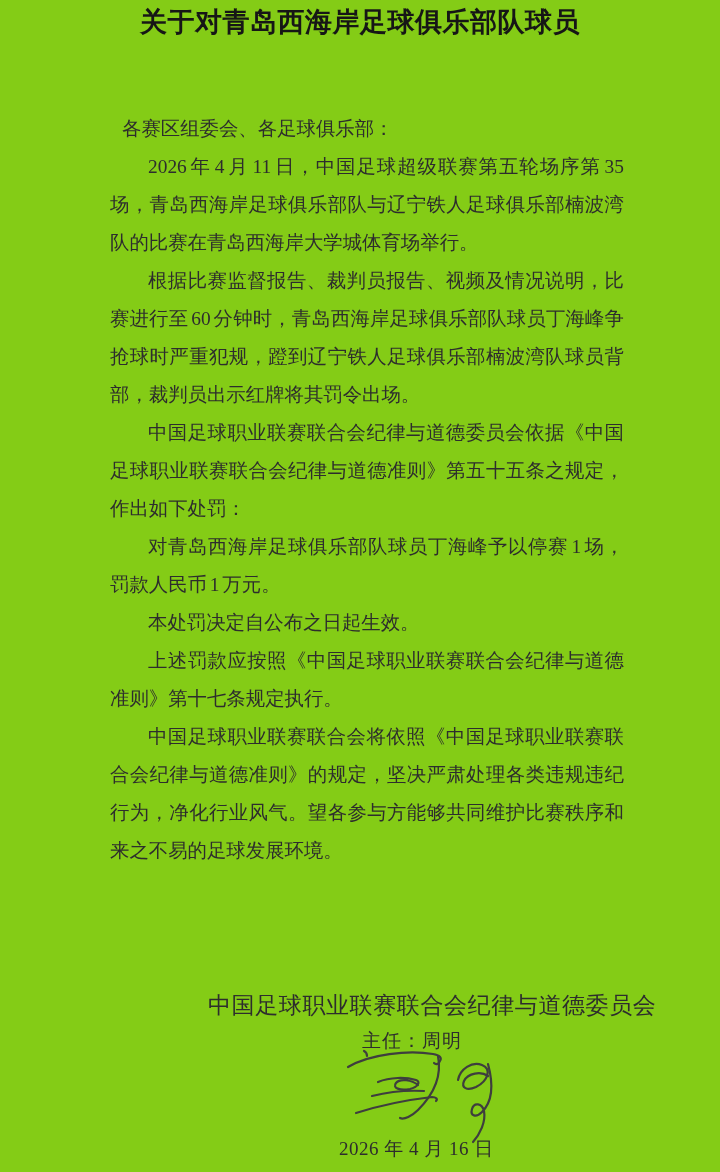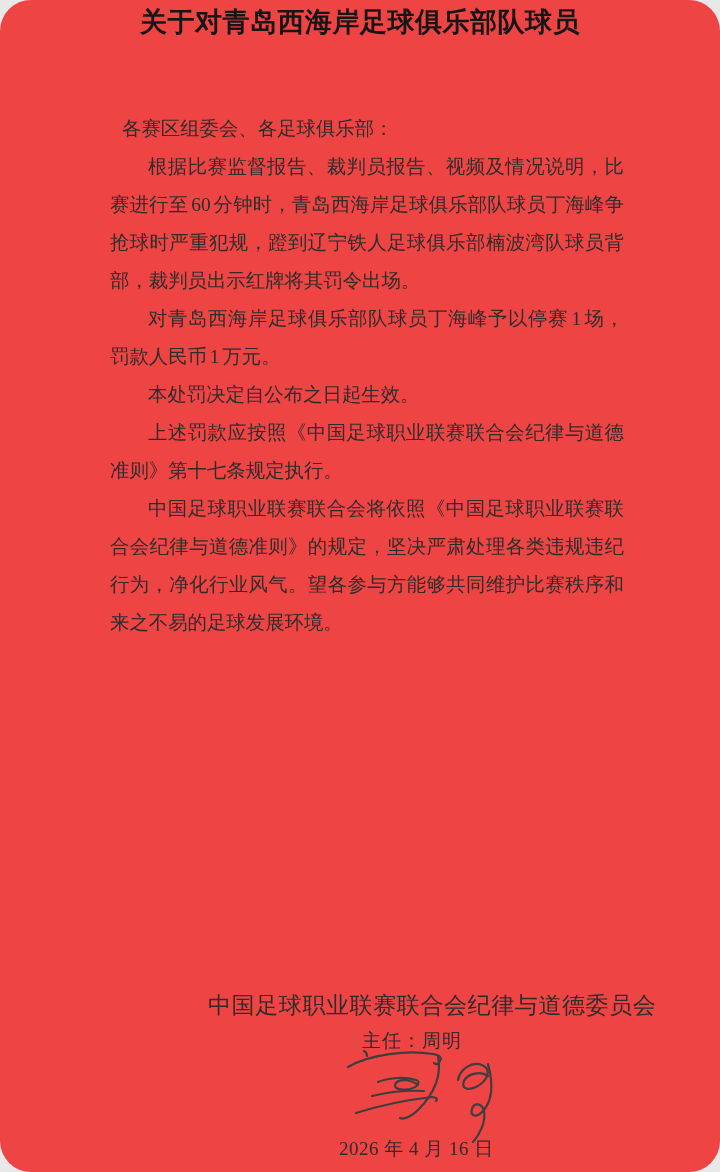--- a/index.html
+++ b/index.html
@@ -5,25 +5,24 @@
   html, body {
     margin: 0;
     padding: 0;
     background: #e8e8e8;
   }
   .page {
     position: relative;
     width: 720px;
     height: 1172px;
     margin: 0 auto;
-    background: #ef4444;
+    background: #84cc16;
     overflow: hidden;
     font-family: "Liberation Serif", "DejaVu Serif", serif;
     color: #2d2d2d;
-    border-radius: 31px;
   }
   .doc-title {
     position: absolute;
     top: 6px;
     left: 0;
     width: 720px;
     text-align: center;
     font-size: 27px;
     line-height: 33px;
     font-weight: bold;
@@ -90,21 +89,23 @@
 <body>
 
 <div class="page">
 
   <div class="doc-title">
     <div>关于对青岛西海岸足球俱乐部队球员</div>
   </div>
 
   <div class="doc-body">
     <p class="salutation">各赛区组委会、各足球俱乐部：</p>
+    <p>2026 年 4 月 11 日，中国足球超级联赛第五轮场序第 35 场，青岛西海岸足球俱乐部队与辽宁铁人足球俱乐部楠波湾队的比赛在青岛西海岸大学城体育场举行。</p>
     <p>根据比赛监督报告、裁判员报告、视频及情况说明，比赛进行至 60 分钟时，青岛西海岸足球俱乐部队球员丁海峰争抢球时严重犯规，蹬到辽宁铁人足球俱乐部楠波湾队球员背部，裁判员出示红牌将其罚令出场。</p>
+    <p>中国足球职业联赛联合会纪律与道德委员会依据《中国足球职业联赛联合会纪律与道德准则》第五十五条之规定，作出如下处罚：</p>
     <p>对青岛西海岸足球俱乐部队球员丁海峰予以停赛 1 场，罚款人民币 1 万元。</p>
     <p>本处罚决定自公布之日起生效。</p>
     <p>上述罚款应按照《中国足球职业联赛联合会纪律与道德准则》第十七条规定执行。</p>
     <p>中国足球职业联赛联合会将依照《中国足球职业联赛联合会纪律与道德准则》的规定，坚决严肃处理各类违规违纪行为，净化行业风气。望各参与方能够共同维护比赛秩序和来之不易的足球发展环境。</p>
   </div>
 
   <div class="closing-org">中国足球职业联赛联合会纪律与道德委员会</div>
 
   <div class="closing-signer">主任：周明</div>
 

